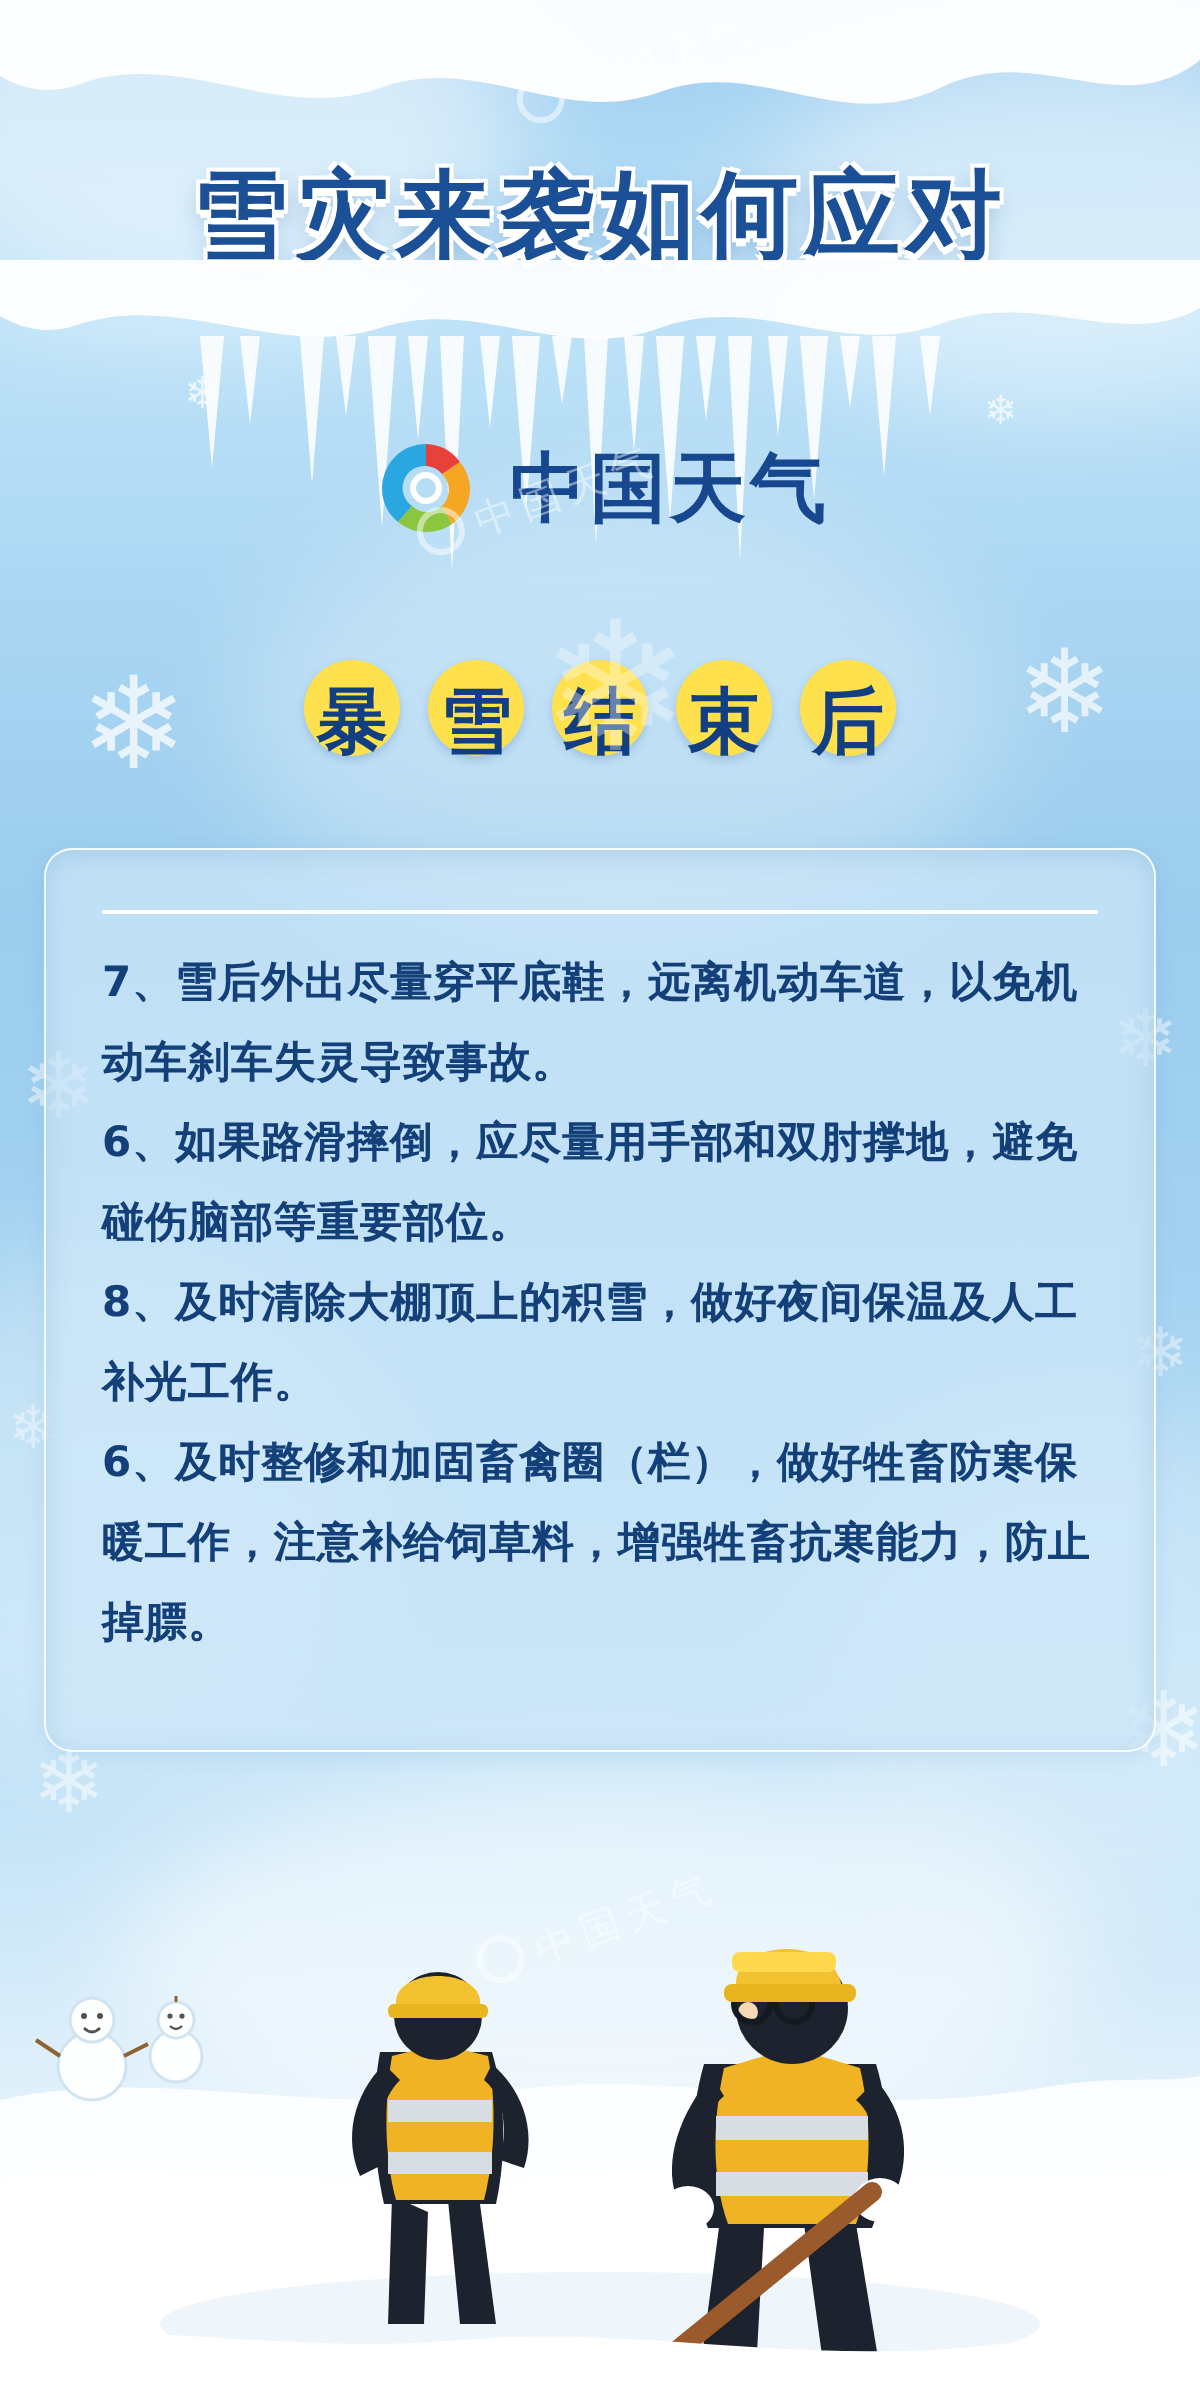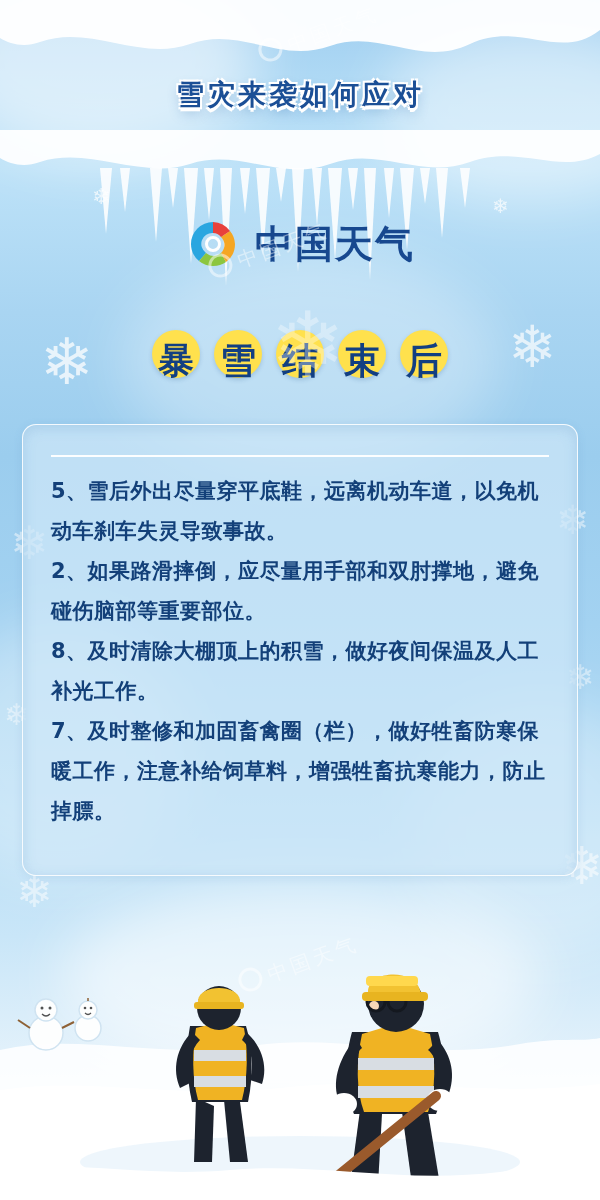--- a/index.html
+++ b/index.html
@@ -67,21 +67,21 @@
   }
 
   
   .title {
     position: absolute;
     left: 0;
     top: 76px;
     width: 600px;
     text-align: center;
     font-family: "DejaVu Sans", "Liberation Sans", sans-serif;
-    font-size: 28px;
+    font-size: 48px;
     font-weight: 700;
     letter-spacing: 3px;
     color: #1b4f96;
     text-shadow:
       -2px -2px 0 #ffffff,
       2px -2px 0 #ffffff,
       -2px 2px 0 #ffffff,
       2px 2px 0 #ffffff,
       0 4px 0 #ffffff,
       0 6px 12px rgba(30,90,160,0.35);
@@ -305,24 +305,24 @@
   <div class="flake" style="left:556px; top:500px; font-size:40px; opacity:0.5;">❄</div>
   <div class="flake" style="left:566px; top:660px; font-size:34px; opacity:0.45;">❄</div>
   <div class="flake" style="left:4px; top:700px; font-size:30px; opacity:0.45;">❄</div>
   <div class="flake" style="left:560px; top:840px; font-size:52px; opacity:0.55;">❄</div>
   <div class="flake" style="left:16px; top:870px; font-size:44px; opacity:0.5;">❄</div>
   <div class="flake" style="left:92px; top:186px; font-size:22px; opacity:0.7;">❄</div>
   <div class="flake" style="left:492px; top:196px; font-size:20px; opacity:0.7;">❄</div>
 
   <div class="card">
     <div class="divider"></div>
-    <p class="para">5、雪后外出尽量穿平底鞋，远离机动车道，以免机动车刹车失灵导致事故。</p>
-    <p class="para">2、如果路滑摔倒，应尽量用手部和双肘撑地，避免碰伤脑部等重要部位。</p>
+    <p class="para">7、雪后外出尽量穿平底鞋，远离机动车道，以免机动车刹车失灵导致事故。</p>
+    <p class="para">6、如果路滑摔倒，应尽量用手部和双肘撑地，避免碰伤脑部等重要部位。</p>
     <p class="para">8、及时清除大棚顶上的积雪，做好夜间保温及人工补光工作。</p>
-    <p class="para">7、及时整修和加固畜禽圈（栏），做好牲畜防寒保暖工作，注意补给饲草料，增强牲畜抗寒能力，防止掉膘。</p>
+    <p class="para">6、及时整修和加固畜禽圈（栏），做好牲畜防寒保暖工作，注意补给饲草料，增强牲畜抗寒能力，防止掉膘。</p>
   </div>
 
   <div class="wm" style="left:256px; top:20px;"><span class="wm-ring"></span><span>中国天气</span></div>
   <div class="wm" style="left:206px; top:236px;"><span class="wm-ring"></span><span>中国天气</span></div>
   <div class="wm" style="left:236px; top:950px;"><span class="wm-ring"></span><span>中国天气</span></div>
 
   <svg class="ground" viewBox="0 0 600 300" preserveAspectRatio="none">
 
     <rect x="0" y="0" width="600" height="300" fill="#ffffff" opacity="0"></rect>
     <path d="M0,150 C80,132 160,160 250,146 C340,132 420,162 520,144 C560,137 580,142 600,138 L600,300 L0,300 Z" fill="#ffffff" opacity="0.85"></path>

